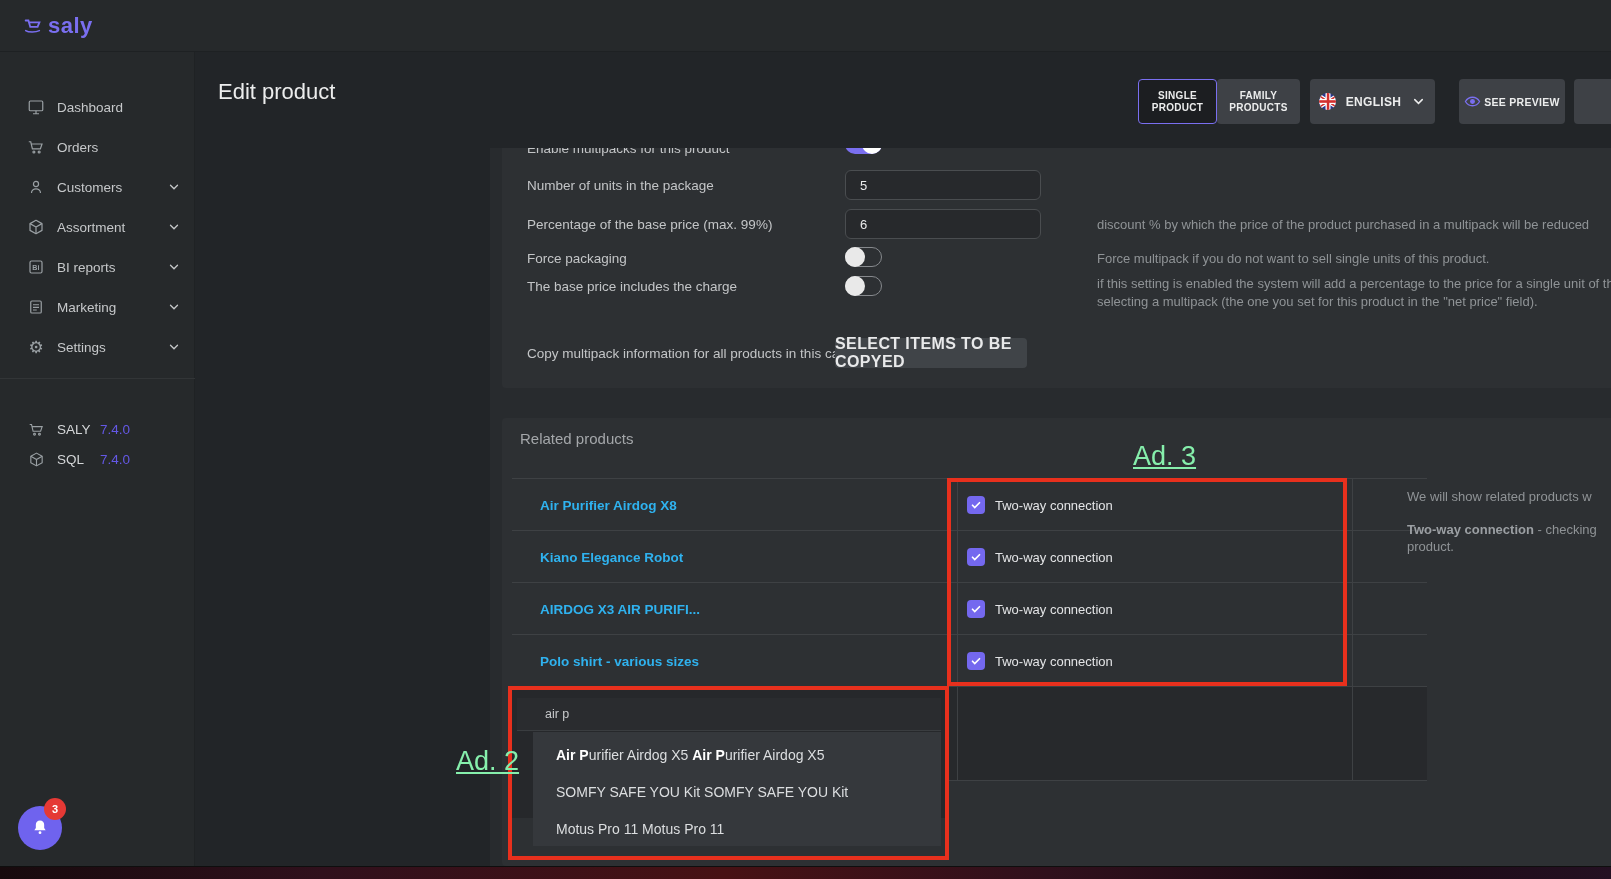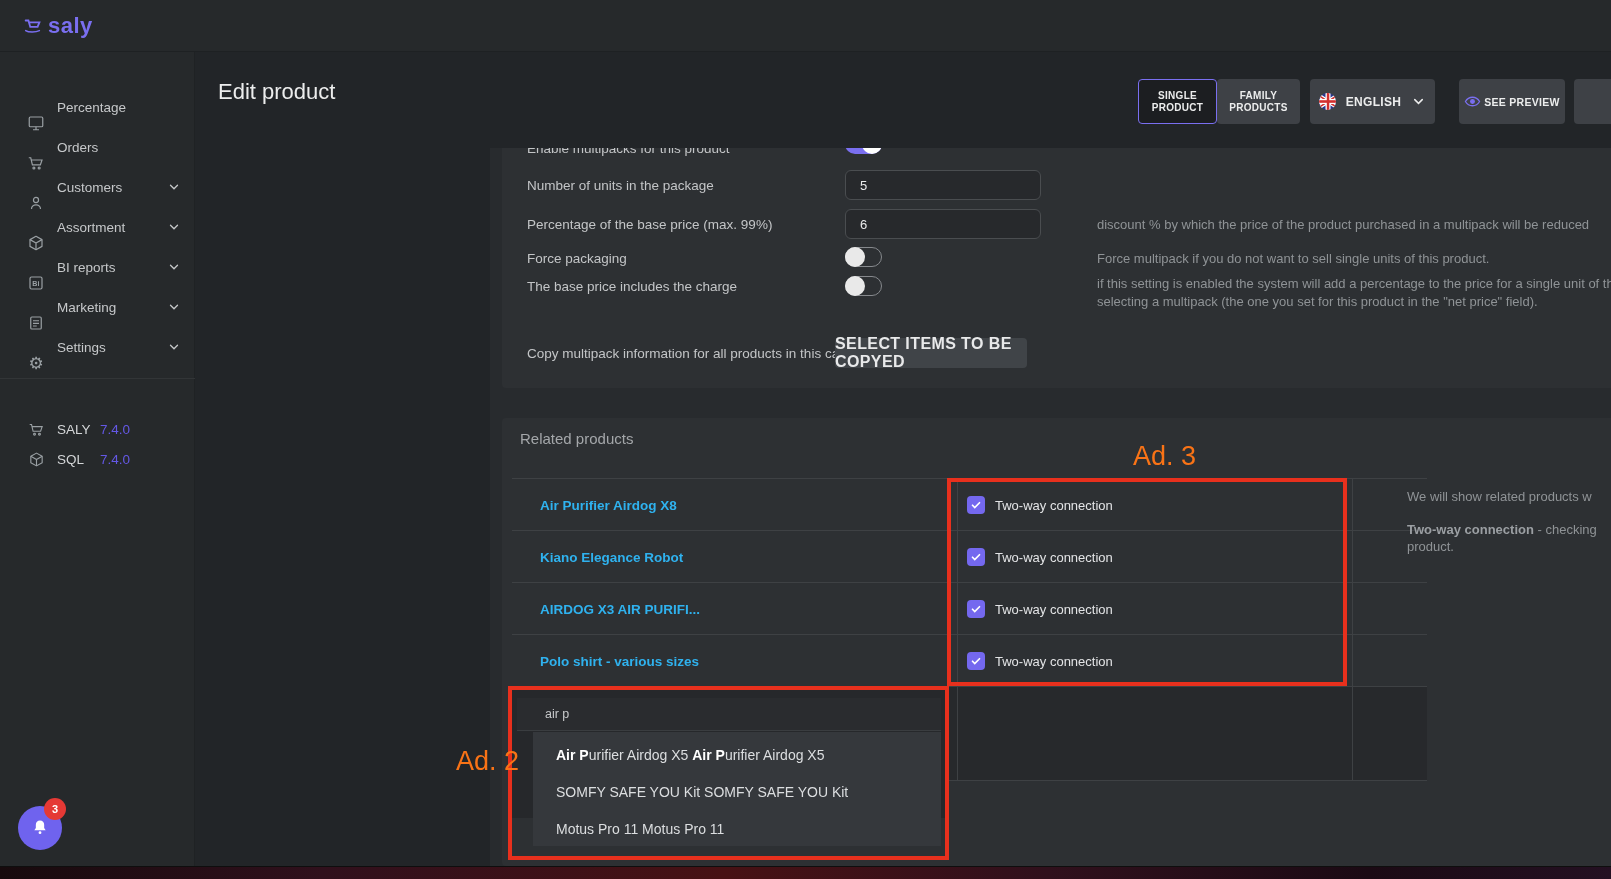--- a/index.html
+++ b/index.html
@@ -13,21 +13,21 @@
   .logo { position:absolute; left:22px; top:13px; display:flex; align-items:center; gap:4px;
     color:#7a6ff0; }
   .logo-text { font-size:22px; font-weight:bold; letter-spacing:.5px; }
 
   
   .sidebar { position:absolute; left:0; top:52px; width:195px; height:815px;
     background:#26292b; border-right:1px solid #1f2224; z-index:25; }
   .side-item { position:absolute; left:0; width:195px; height:38px; display:flex;
     align-items:center; cursor:pointer; color:#c6c8ca; font-size:13.5px; }
   .side-item .ic { position:absolute; left:26px; top:50%; transform:translateY(-50%);
-    width:20px; height:20px; display:flex; align-items:center; justify-content:center;margin-top:16px; }
+    width:20px; height:20px; display:flex; align-items:center; justify-content:center; }
   .side-item .lbl { position:absolute; left:57px; }
   .side-item .chev { position:absolute; right:14px; top:50%; transform:translateY(-50%); }
   .side-divider { position:absolute; left:0; top:326px; width:195px; height:1px; background:#323537; }
   .app-row { position:absolute; left:0; width:195px; height:30px; color:#d4d6d8; font-size:13.5px; }
   .app-row .ic { position:absolute; left:26px; top:50%; transform:translateY(-50%);
     width:20px; height:20px; display:flex; align-items:center; justify-content:center; }
   .app-row .lbl { position:absolute; left:57px; top:50%; transform:translateY(-50%); }
   .app-row .ver { position:absolute; left:100px; top:50%; transform:translateY(-50%);
     color:#6458e6; cursor:pointer; }
 
@@ -117,21 +117,21 @@
     align-items:center; padding-left:28px; cursor:text; }
   .dd-panel { position:absolute; left:21px; top:42px; width:408px; height:114px; background:#35383c; }
   .dd-opt { position:absolute; left:0; width:408px; height:37px; display:flex; align-items:center;
     padding-left:23px; color:#dcdee0; font-size:14px; cursor:pointer; white-space:pre; }
   .dd-opt .b { font-weight:bold; color:#fff; }
 
   
   .anno-box { position:absolute; border:4px solid #e8301d; z-index:12; pointer-events:none; }
   .anno-box.ad3 { left:947px; top:478px; width:400px; height:208px; }
   .anno-box.ad2 { left:508px; top:686px; width:441px; height:174px; }
-  .anno-label { position:absolute; color:#f97316; font-size:27px; z-index:12; }
+  .anno-label { position:absolute; color:#86efac; font-size:27px; z-index:12;text-decoration:underline; }
   .anno-label.ad2 { left:456px; top:746px; }
   .anno-label.ad3 { left:1133px; top:441px; }
 
   
   .bottom-strip { position:absolute; left:0; top:866px; width:1611px; height:13px; z-index:40;
     background:linear-gradient(90deg,#170a0d 0%,#30101c 20%,#471114 45%,#30101c 65%,#1b0a14 85%,#241022 100%);
     border-top:1px solid #0e0e0e; }
 
   svg { display:block; }
 </style>
@@ -154,21 +154,21 @@
 
   <div class="sidebar">
 
     <div class="side-item" style="top:36px">
       <span class="ic">
         <svg width="18" height="18" viewBox="0 0 24 24" fill="none" stroke="#9aa0a4" stroke-width="1.6">
           <rect x="3" y="4" width="18" height="13" rx="1.5"></rect>
             <path d="M8 21h8M12 17v4"></path>
         </svg>
       </span>
-      <span class="lbl">Percentage</span>
+      <span class="lbl">Dashboard</span>
     </div>
 
     <div class="side-item" style="top:76px">
       <span class="ic">
         <svg width="18" height="18" viewBox="0 0 24 24" fill="none" stroke="#9aa0a4" stroke-width="1.6" stroke-linecap="round">
           <path d="M3 5h2l2.2 9.5h10.6L20 8H6"></path>
             <circle cx="9.2" cy="18.6" r="1.3"></circle>
             <circle cx="16.2" cy="18.6" r="1.3"></circle>
         </svg>
       </span>

